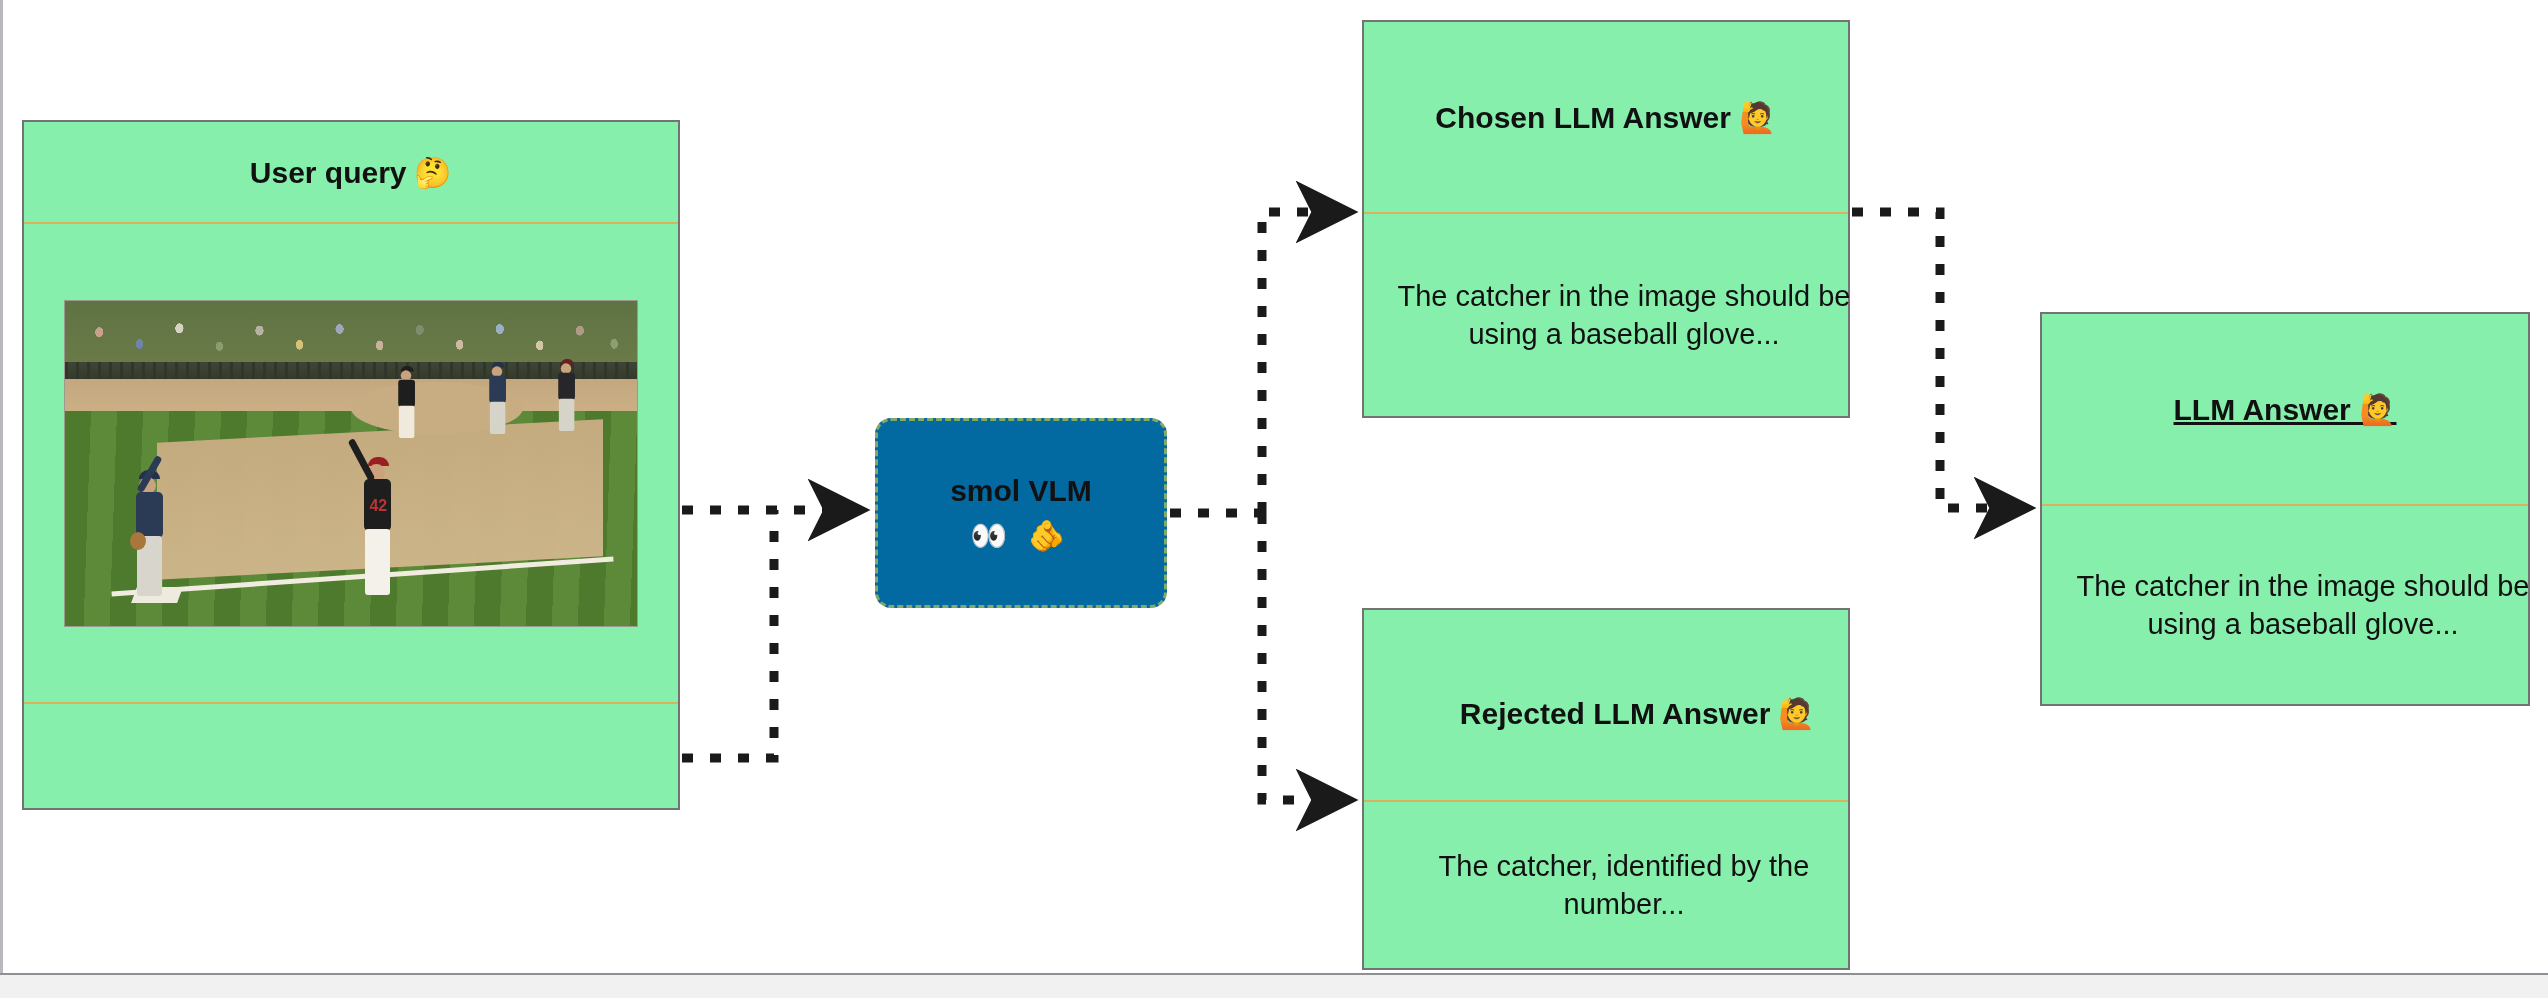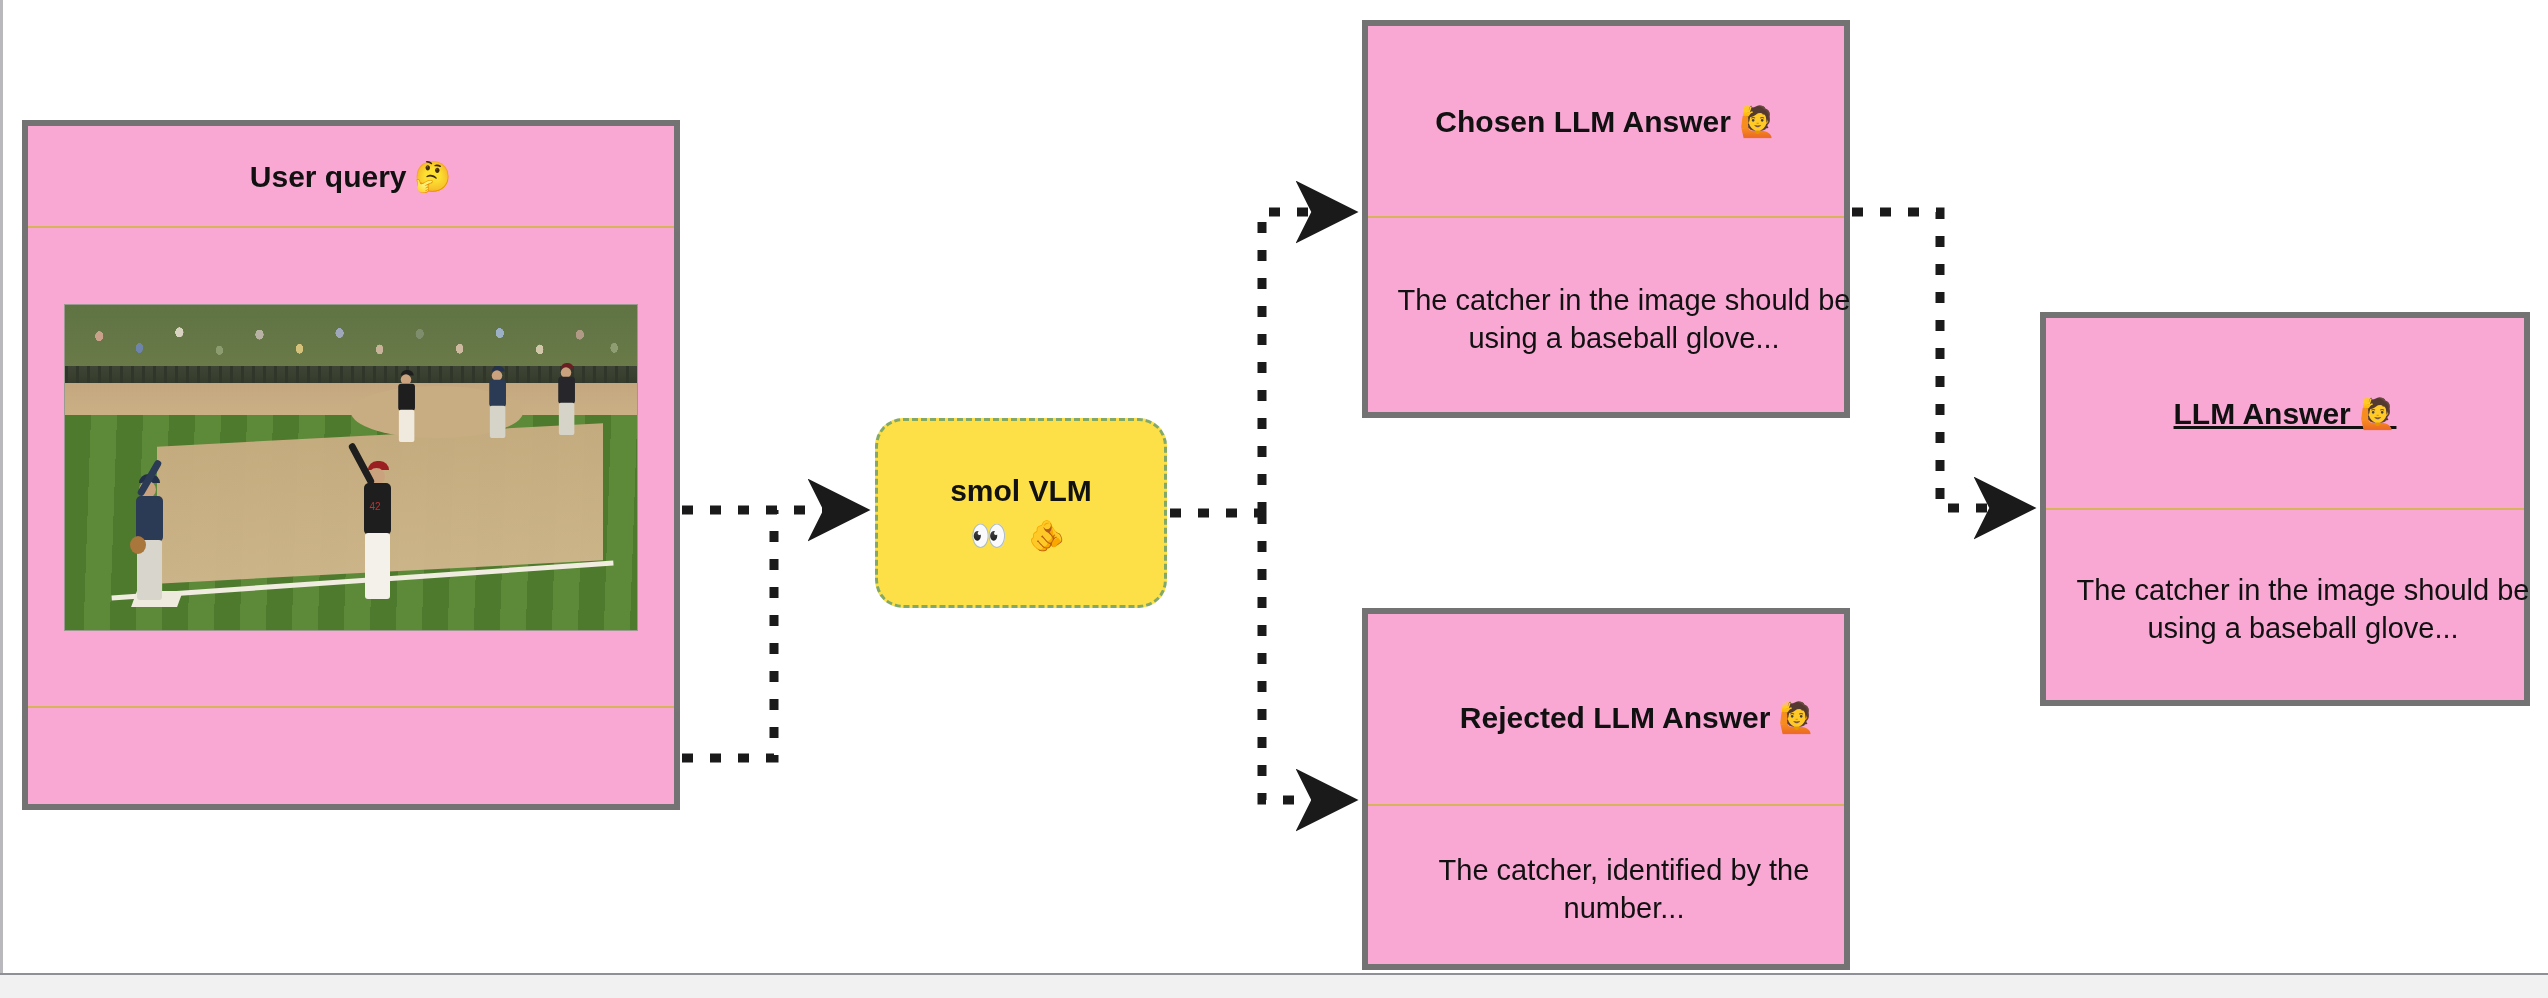--- a/index.html
+++ b/index.html
@@ -6,21 +6,21 @@
   body{width:2548px;height:998px;position:relative;overflow:hidden;
        font-family:"Liberation Sans", sans-serif;color:#111111;}
 
   
   #canvas{position:absolute;left:0;top:0;width:2548px;height:998px;background:#fff;}
   .edge-left{position:absolute;left:0;top:0;width:3px;height:975px;background:#b9b9bd;}
   .scrollbar-track{position:absolute;left:0;bottom:0;width:2548px;height:23px;
                    background:#f1f1f1;border-top:2px solid #8f8f96;}
 
   
-  .node{position:absolute;background:#f9a8d4;border:6px solid #737373;
+  .node{position:absolute;background:#86efac;border:2px solid #737373;
         box-sizing:border-box;}
   .node .row{box-sizing:border-box;}
   .node .title{font-weight:bold;text-align:center;display:flex;
                align-items:center;justify-content:center;}
   .node .body{display:flex;align-items:center;justify-content:center;
               text-align:center;padding:0 18px;line-height:1.30;}
   .divider{position:absolute;left:0;width:100%;height:0;
            border-top:2px solid #d6b35c;}
 
   
@@ -85,41 +85,41 @@
   #pl-navy .arm{left:12px;top:-16px;height:40px;background:#2b3a55;transform:rotate(30deg);}
   #pl-navy .glove{position:absolute;left:-4px;top:62px;width:16px;height:18px;
                   border-radius:50%;background:#a9763c;}
   
   #pl-red{left:52%;top:48%;}
   #pl-red .cap{left:6px;top:0;background:#9b1f22;}
   #pl-red .head{left:6px;top:7px;}
   #pl-red .torso{left:2px;top:22px;height:52px;background:#1e1e1e;border-radius:5px;}
   #pl-red .legs{left:3px;top:72px;height:66px;background:#f3f1ea;border-radius:3px;}
   #pl-red .arm{left:-4px;top:-20px;height:46px;background:#1e1e1e;transform:rotate(-28deg);}
-  #pl-red .num{position:absolute;left:7px;top:40px;font-size:10px;color:#b33;font-weight:normal;}
+  #pl-red .num{position:absolute;left:7px;top:40px;font-size:16px;color:#b33;font-weight:bold;}
   
   #pl-bg1{left:58%;top:20%;transform:scale(.62);}
   #pl-bg1 .cap{left:6px;top:0;background:#1e1e1e;}
   #pl-bg1 .head{left:6px;top:7px;}
   #pl-bg1 .torso{left:2px;top:22px;height:44px;background:#1e1e1e;border-radius:5px;}
   #pl-bg1 .legs{left:3px;top:64px;height:52px;background:#efeadd;border-radius:3px;}
   #pl-bg2{left:74%;top:19%;transform:scale(.62);}
   #pl-bg2 .cap{left:6px;top:0;background:#24324c;}
   #pl-bg2 .head{left:6px;top:7px;}
   #pl-bg2 .torso{left:2px;top:22px;height:44px;background:#2b3a55;border-radius:5px;}
   #pl-bg2 .legs{left:3px;top:64px;height:52px;background:#d6d3c8;border-radius:3px;}
   #pl-bg3{left:86%;top:18%;transform:scale(.62);}
   #pl-bg3 .cap{left:6px;top:0;background:#6b1f22;}
   #pl-bg3 .head{left:6px;top:7px;}
   #pl-bg3 .torso{left:2px;top:22px;height:44px;background:#27272b;border-radius:5px;}
   #pl-bg3 .legs{left:3px;top:64px;height:52px;background:#d6d3c8;border-radius:3px;}
 
   
   #smol-vlm{position:absolute;left:875px;top:418px;width:292px;height:190px;
-            background:#fde047;border:3px dashed #82a968;border-radius:28px;
+            background:#0369a1;border:3px dashed #82a968;border-radius:16px;
             box-sizing:border-box;display:flex;flex-direction:column;
             align-items:center;justify-content:center;gap:10px;}
   #smol-vlm .label{font-size:30px;font-weight:bold;}
   #smol-vlm .emojis{font-size:30px;letter-spacing:6px;}
 
   
   #chosen{left:1362px;top:20px;width:488px;height:398px;}
   #chosen .title{position:absolute;left:0;top:0;width:100%;height:190px;font-size:30px;}
   #chosen .divider{top:190px;}
   #chosen .body{position:absolute;left:0;top:192px;width:100%;height:204px;font-size:29px;}

